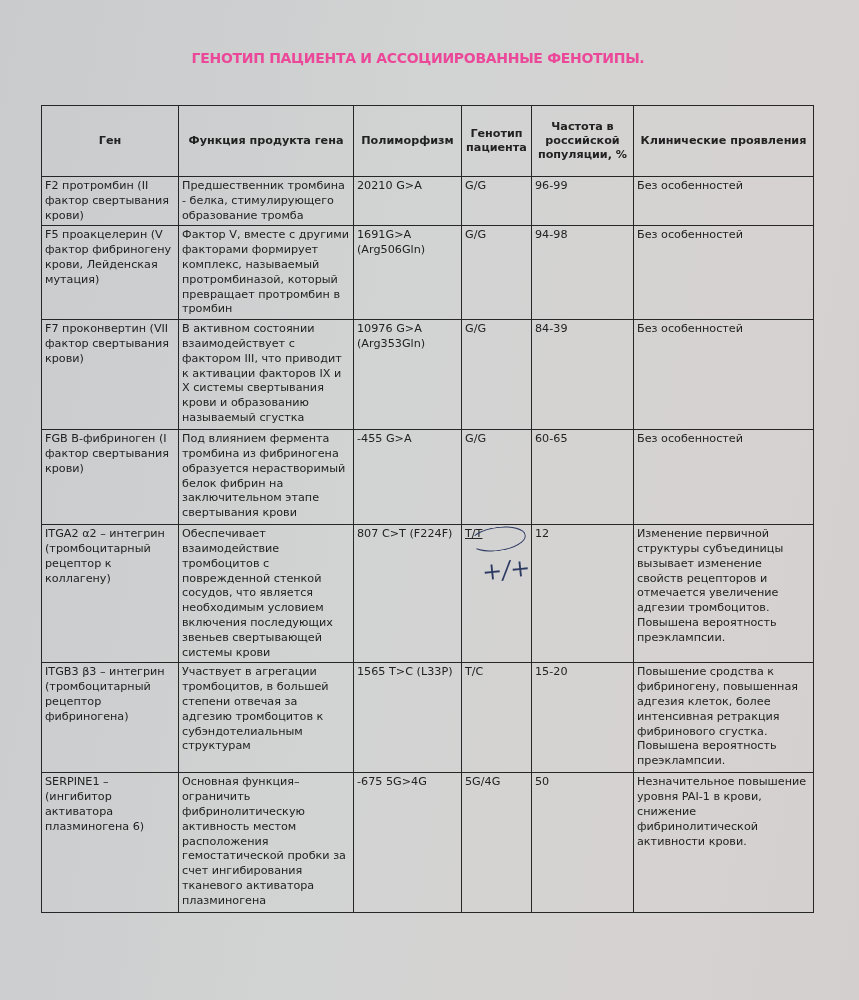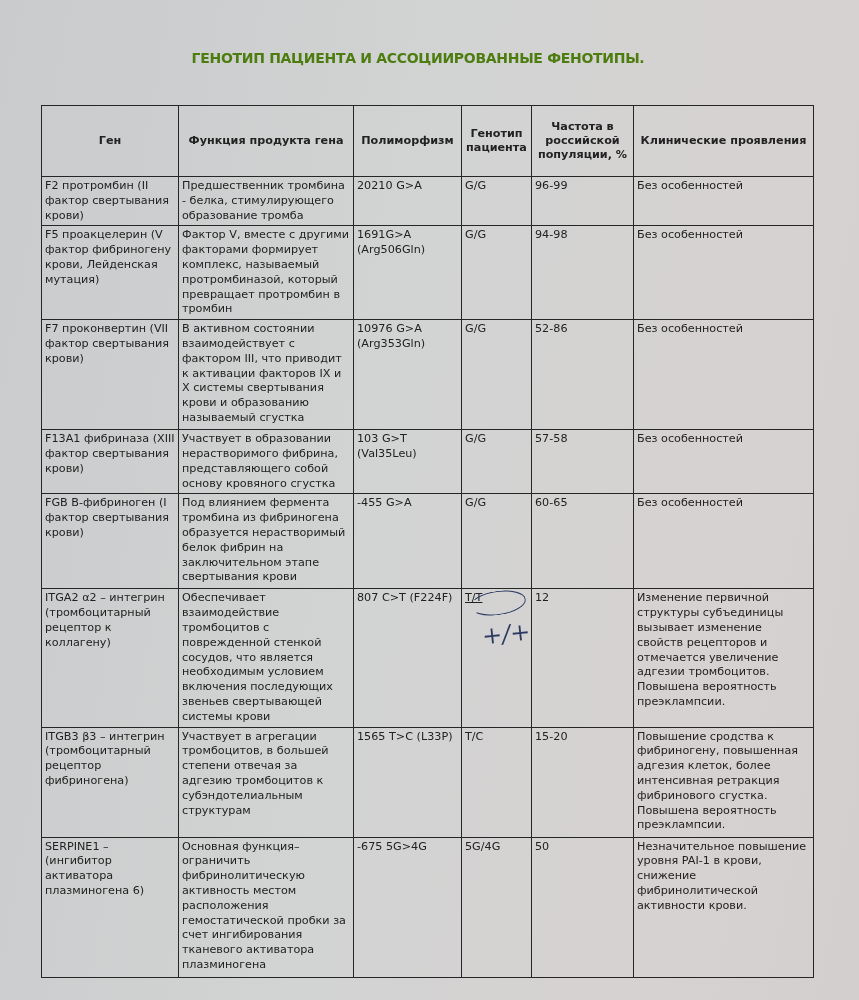--- a/index.html
+++ b/index.html
@@ -6,21 +6,21 @@
   body {
     width: 859px; height: 1000px; overflow: hidden;
     background: linear-gradient(100deg, #c9cbcc 0%, #d2d3d3 45%, #d6d2d1 80%, #d4cfcf 100%);
     font-family: "DejaVu Sans", "Liberation Sans", sans-serif;
     color: #1e1e1e;
     position: relative;
   }
   .title {
     position: absolute; left: 0; width: 836px; top: 50px;
     text-align: center; font-weight: bold; font-size: 14px; letter-spacing: -0.3px;
-    color: #4d7c0f;
+    color: #ec4899;
   }
   table.geno {
     position: absolute; left: 41px; top: 105px; width: 772px;
     border-collapse: collapse; table-layout: fixed;
     font-size: 11.2px; line-height: 14.8px; color: #222;
   }
   table.geno th, table.geno td {
     border: 1.6px solid #262626; vertical-align: top; padding: 2px 3px 2px 3px;
     overflow: hidden; word-wrap: break-word;
   }
@@ -80,29 +80,21 @@
       <td>1691G&gt;A (Arg506Gln)</td>
       <td class="center">G/G</td>
       <td class="center">94-98</td>
       <td>Без особенностей</td>
     </tr>
     <tr style="height:110px">
       <td>F7 проконвертин (VII фактор свертывания крови)</td>
       <td>В активном состоянии взаимодействует с фактором III, что приводит к активации факторов IX и X системы свертывания крови и образованию называемый сгустка</td>
       <td>10976 G&gt;A (Arg353Gln)</td>
       <td class="center">G/G</td>
-      <td class="center">52-86</td>
-      <td>Без особенностей</td>
-    </tr>
-    <tr style="height:62px">
-      <td>F13A1 фибриназа (XIII фактор свертывания крови)</td>
-      <td>Участвует в образовании нерастворимого фибрина, представляющего собой основу кровяного сгустка</td>
-      <td>103 G&gt;T (Val35Leu)</td>
-      <td class="center">G/G</td>
-      <td class="center">57-58</td>
+      <td class="center">84-39</td>
       <td>Без особенностей</td>
     </tr>
     <tr style="height:95px">
       <td>FGB B-фибриноген (I фактор свертывания крови)</td>
       <td>Под влиянием фермента тромбина из фибриногена образуется нерастворимый белок фибрин на заключительном этапе свертывания крови</td>
       <td>-455 G&gt;A</td>
       <td class="center">G/G</td>
       <td class="center">60-65</td>
       <td>Без особенностей</td>
     </tr>

